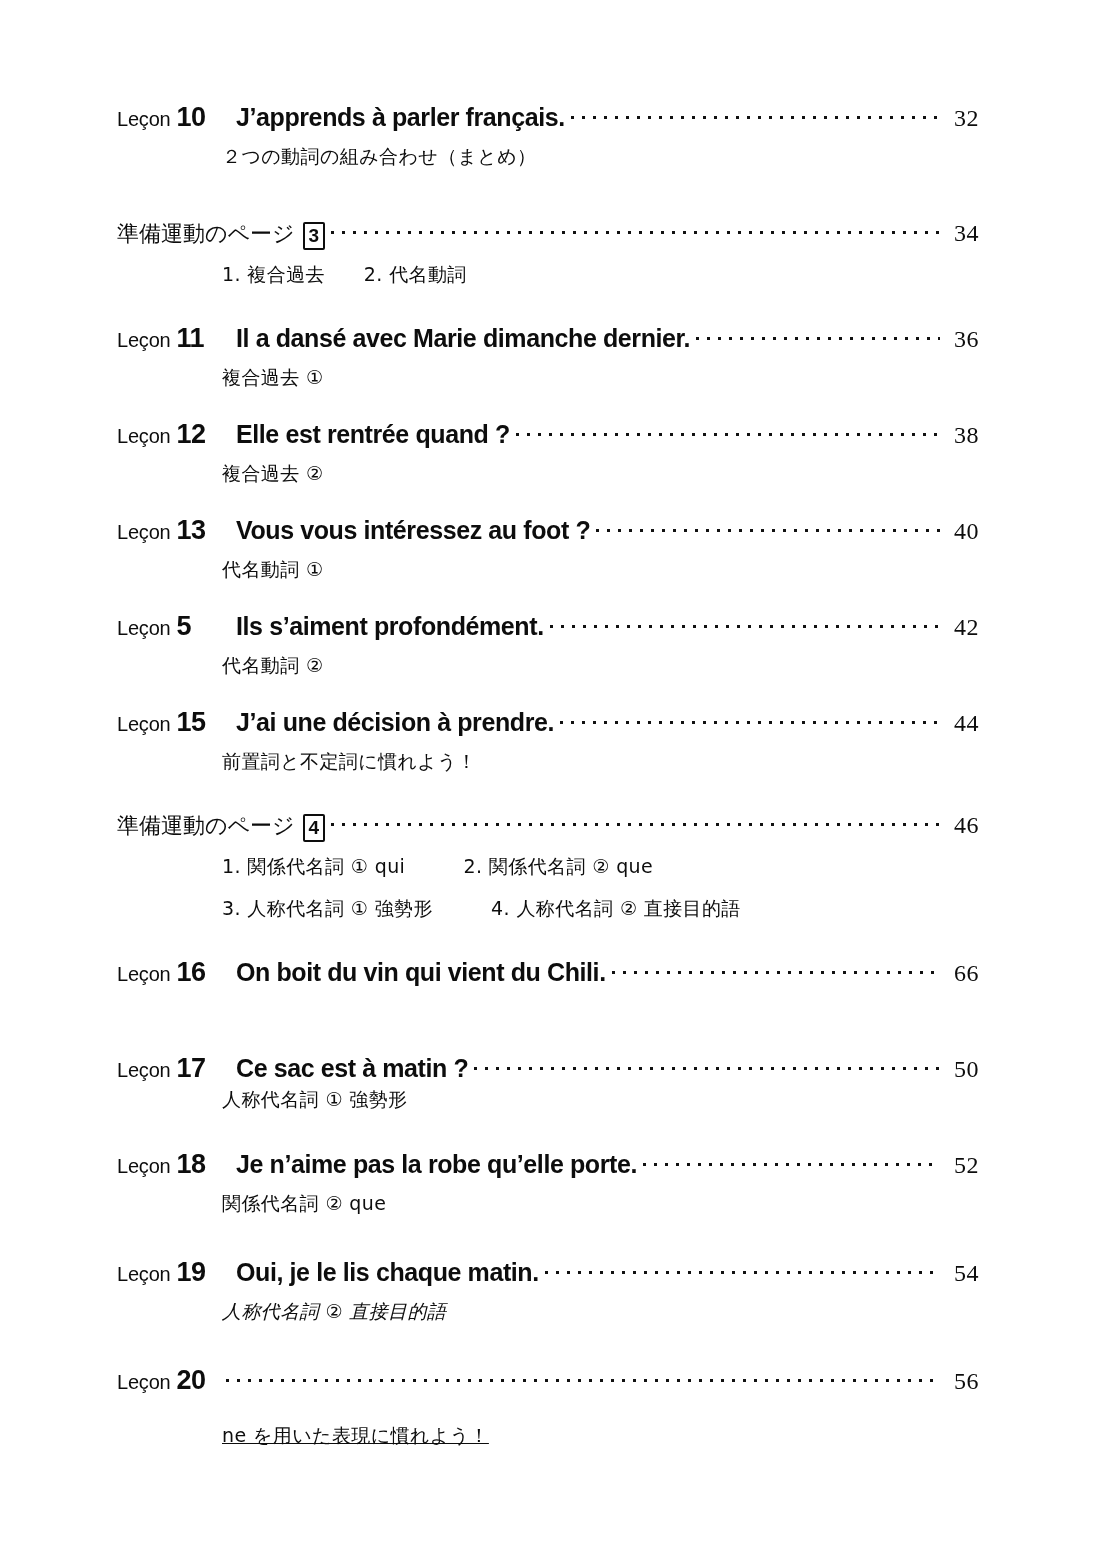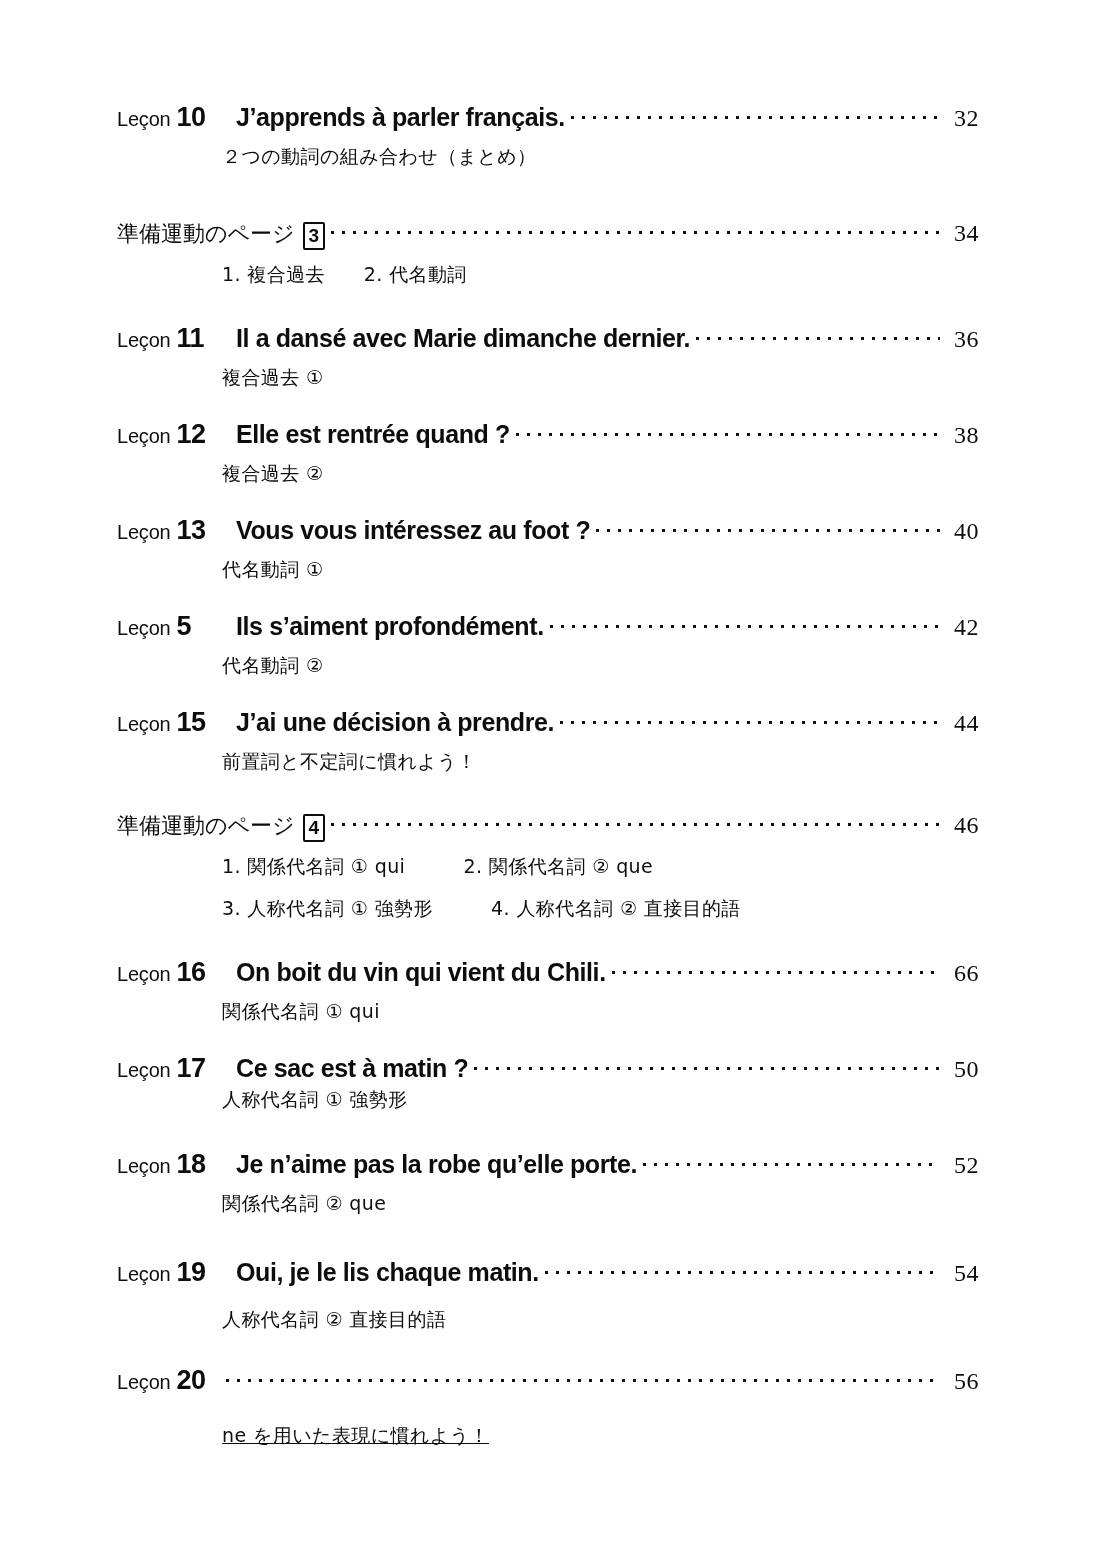--- a/index.html
+++ b/index.html
@@ -245,21 +245,20 @@
     <div class="entry" style="position: absolute; left: 0px; top: 855px; width: 862px;">
       <div class="entry-main">
         <span class="headgroup">
           <span class="lecon-label">Leçon</span>
           <span class="lecon-num">16</span>
         </span>
         <span class="lecon-title title-slot">On boit du vin qui vient du Chili.</span>
         <span class="leader"></span>
         <span class="pagenum">66</span>
       </div>
-      <div class="sub" style="margin-top: 12px;"><div class="sub-line">関係代名詞 ① qui</div></div>
     </div>
     <div class="entry" style="position: absolute; left: 0px; top: 951px; width: 862px;">
       <div class="entry-main">
         <span class="headgroup">
           <span class="lecon-label">Leçon</span>
           <span class="lecon-num">17</span>
         </span>
         <span class="lecon-title title-slot">Ce sac est à matin ?</span>
         <span class="leader"></span>
         <span class="pagenum">50</span>
@@ -281,21 +280,21 @@
     <div class="entry" style="position: absolute; left: 0px; top: 1155px; width: 862px;">
       <div class="entry-main">
         <span class="headgroup">
           <span class="lecon-label">Leçon</span>
           <span class="lecon-num">19</span>
         </span>
         <span class="lecon-title title-slot">Oui, je le lis chaque matin.</span>
         <span class="leader"></span>
         <span class="pagenum">54</span>
       </div>
-      <div class="sub" style="margin-top: 20px;"><div class="sub-line">人称代名詞 ② 直接目的語</div></div>
+      <div class="sub" style="margin-top: 12px; font-style: italic;"><div class="sub-line">人称代名詞 ② 直接目的語</div></div>
     </div>
     <div class="entry" style="position: absolute; left: 0px; top: 1263px; width: 862px;">
       <div class="entry-main">
         <span class="headgroup">
           <span class="lecon-label">Leçon</span>
           <span class="lecon-num">20</span>
         </span>
         <span class="leader"></span>
         <span class="pagenum">56</span>
       </div>

